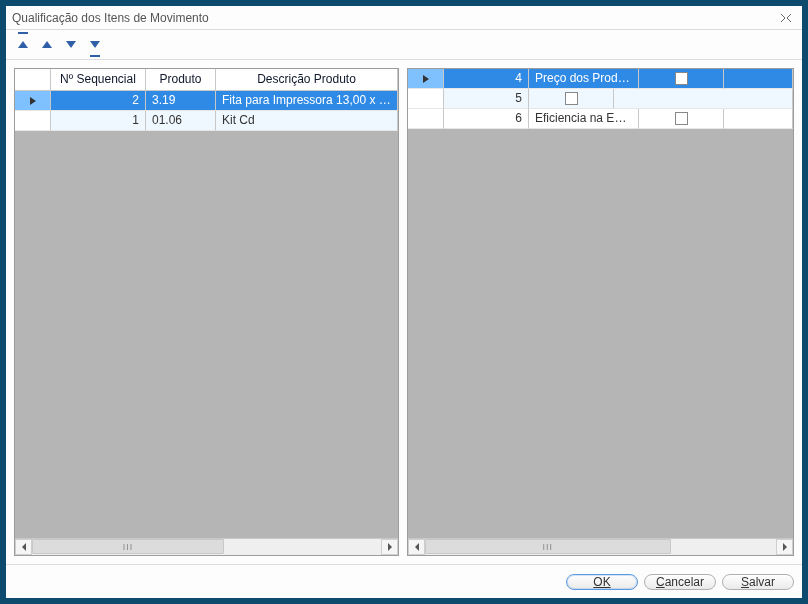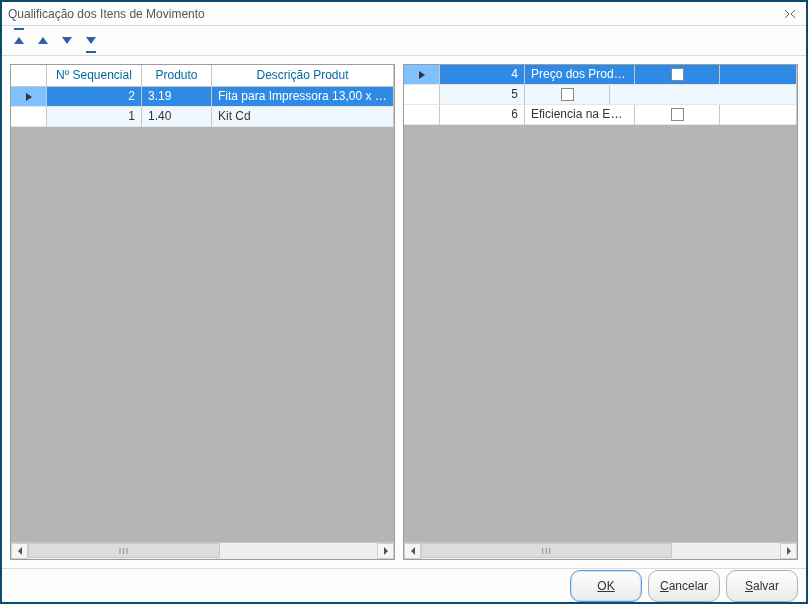--- a/index.html
+++ b/index.html
@@ -9,21 +9,21 @@
     font-size: 12px;
     background: #fff;
     color: #333;
     overflow: hidden;
     box-sizing: border-box;
   }
   *, *:before, *:after { box-sizing: inherit; }
 
   .window {
     width: 808px; height: 604px;
-    border: 2px solid #0c4a6e;
+    border: 6px solid #0c4a6e;
     background: #fdfdfd;
     display: flex;
     flex-direction: column;
   }
 
   .titlebar {
     height: 24px;
     background: #fdfdfd;
     border-bottom: 1px solid #dcdcdc;
     display: flex;
@@ -75,21 +75,21 @@
     display: flex;
     background: #fff;
     border-bottom: 1px solid #c8c8c8;
     height: 22px;
     flex: 0 0 auto;
   }
   .gh-cell {
     border-right: 1px solid #c8c8c8;
     padding: 3px 6px;
     font-size: 12px;
-    color: #0369a1;
+    color: #0f172a;
     overflow: hidden;
     white-space: nowrap;
     text-overflow: ellipsis;
     background: #fff;
     text-align: center;
   }
 
   .grid-rows {
     flex: 1;
     background: #b5b5b5;
@@ -180,21 +180,21 @@
     border-top: 1px solid #dcdcdc;
     display: flex;
     align-items: center;
     justify-content: flex-end;
     gap: 6px;
     padding: 0 8px;
     background: #fdfdfd;
   }
   .btn {
     min-width: 72px;
-    height: 32px;
+    height: 16px;
     border: 1px solid #b0b0b0;
     border-radius: 10px;
     background: linear-gradient(#fefefe,#eaeaea);
     display: flex;
     align-items: center;
     justify-content: center;
     font-size: 12px;
     color: #333;
     padding: 0 10px;
   }
@@ -243,37 +243,37 @@
     </div>
   </div>
 
   <div class="body">
 
     <div class="grid-wrap left-wrap">
       <div class="grid-header-row">
         <div class="gh-rowhdr"></div>
         <div class="gh-cell" style="width:95px">Nº Sequencial</div>
         <div class="gh-cell" style="width:70px">Produto</div>
-        <div class="gh-cell" style="flex:1">Descrição Produt</div>
+        <div class="gh-cell" style="flex:1">Descrição Produto</div>
       </div>
       <div class="grid-rows">
         <div class="gr selected">
           <div class="rowhdr">
             <svg width="8" height="10" viewBox="0 0 8 10">
                 <path d="M1 1 L7 5 L1 9 Z" fill="#333"></path>
               </svg>
           </div>
           <div class="gc num" style="width:95px">2</div>
           <div class="gc" style="width:70px">3.19</div>
           <div class="gc" style="flex:1">Fita para Impressora 13,00 x 10,30</div>
         </div>
         <div class="gr">
           <div class="rowhdr"></div>
           <div class="gc num" style="width:95px">1</div>
-          <div class="gc" style="width:70px">1.40</div>
+          <div class="gc" style="width:70px">01.06</div>
           <div class="gc" style="flex:1">Kit Cd</div>
         </div>
       </div>
       <div class="hscroll">
         <div class="sbtn">
           <svg width="6" height="8" viewBox="0 0 6 8">
               <path d="M5 0 L1 4 L5 8 Z" fill="#555"></path>
             </svg>
         </div>
         <div class="track">

